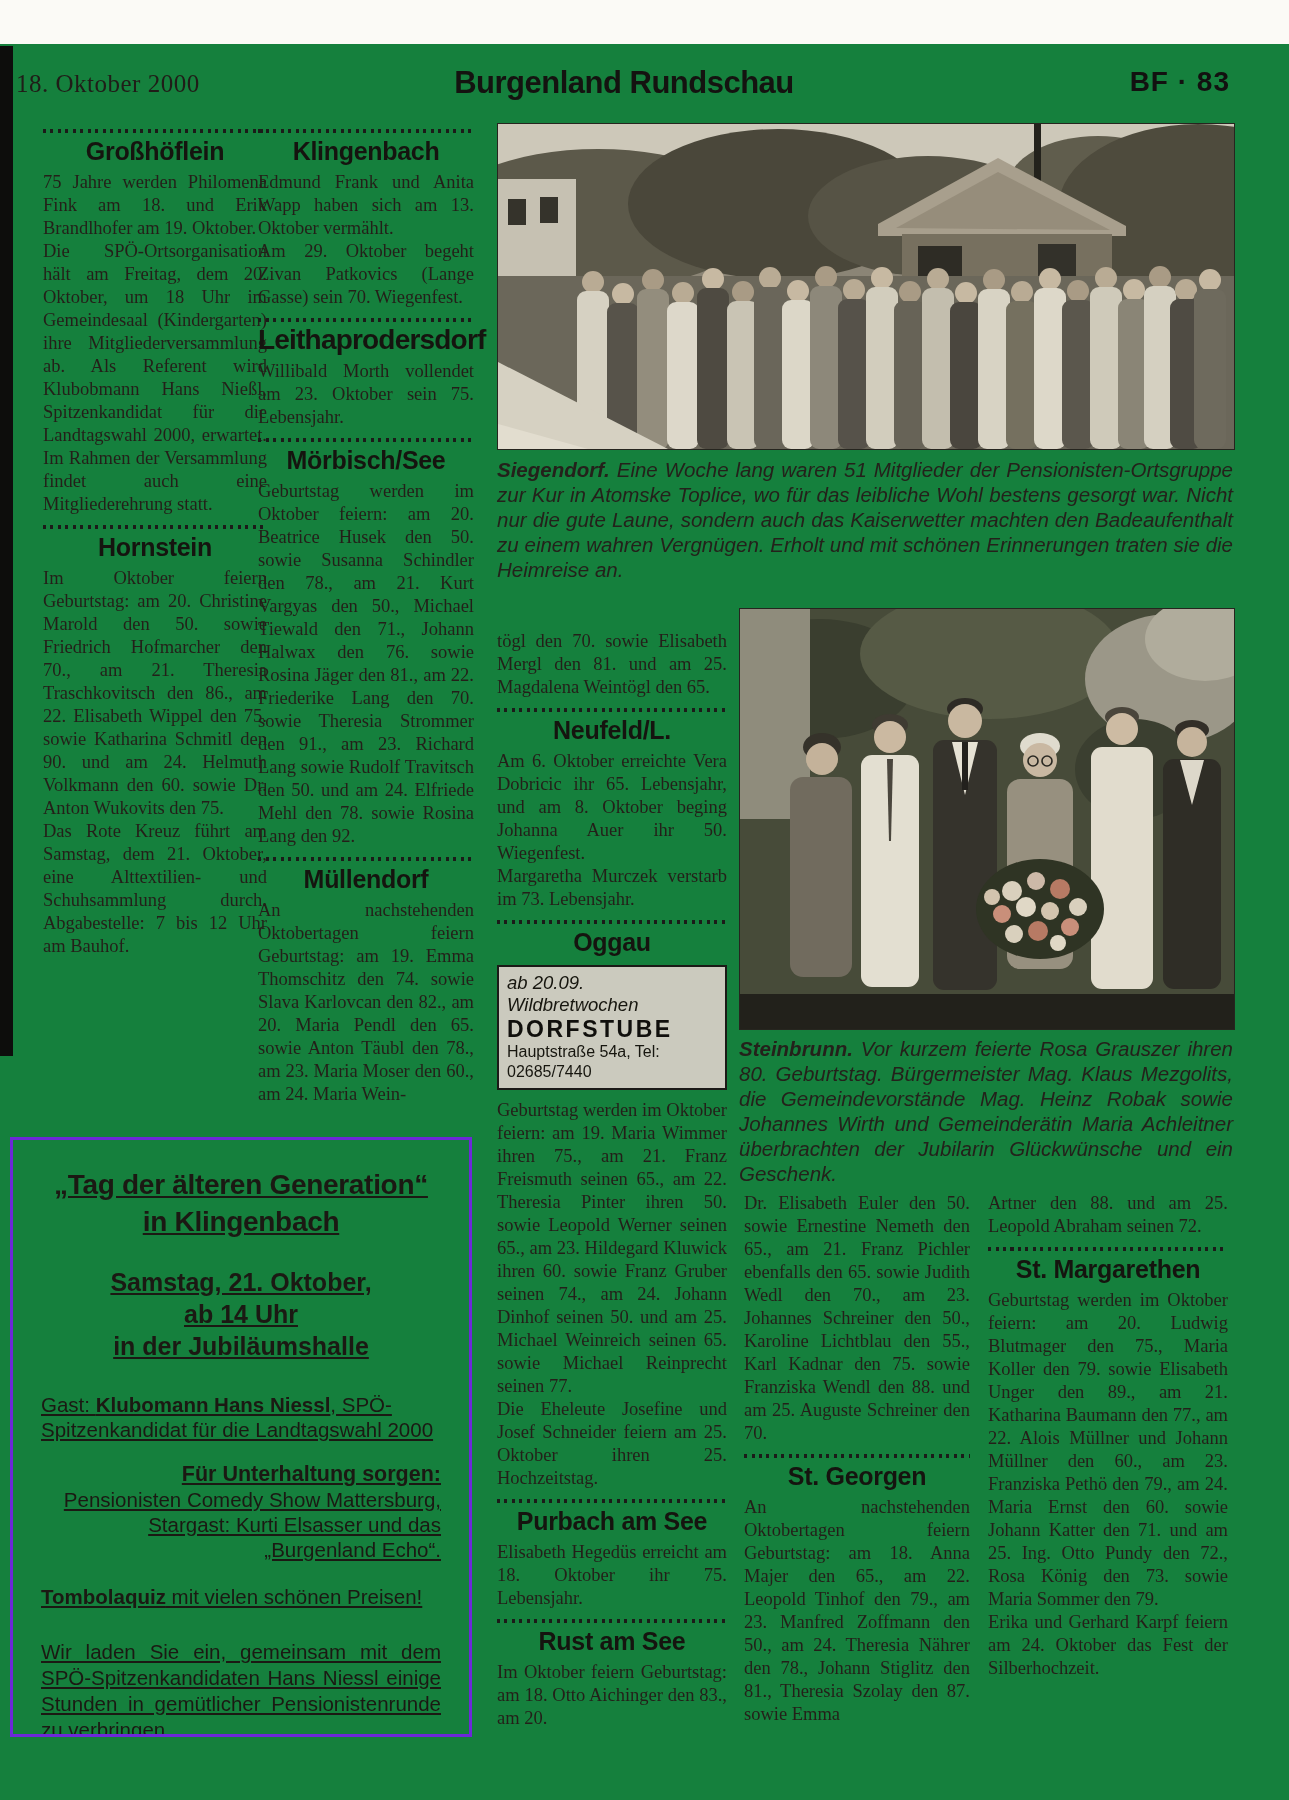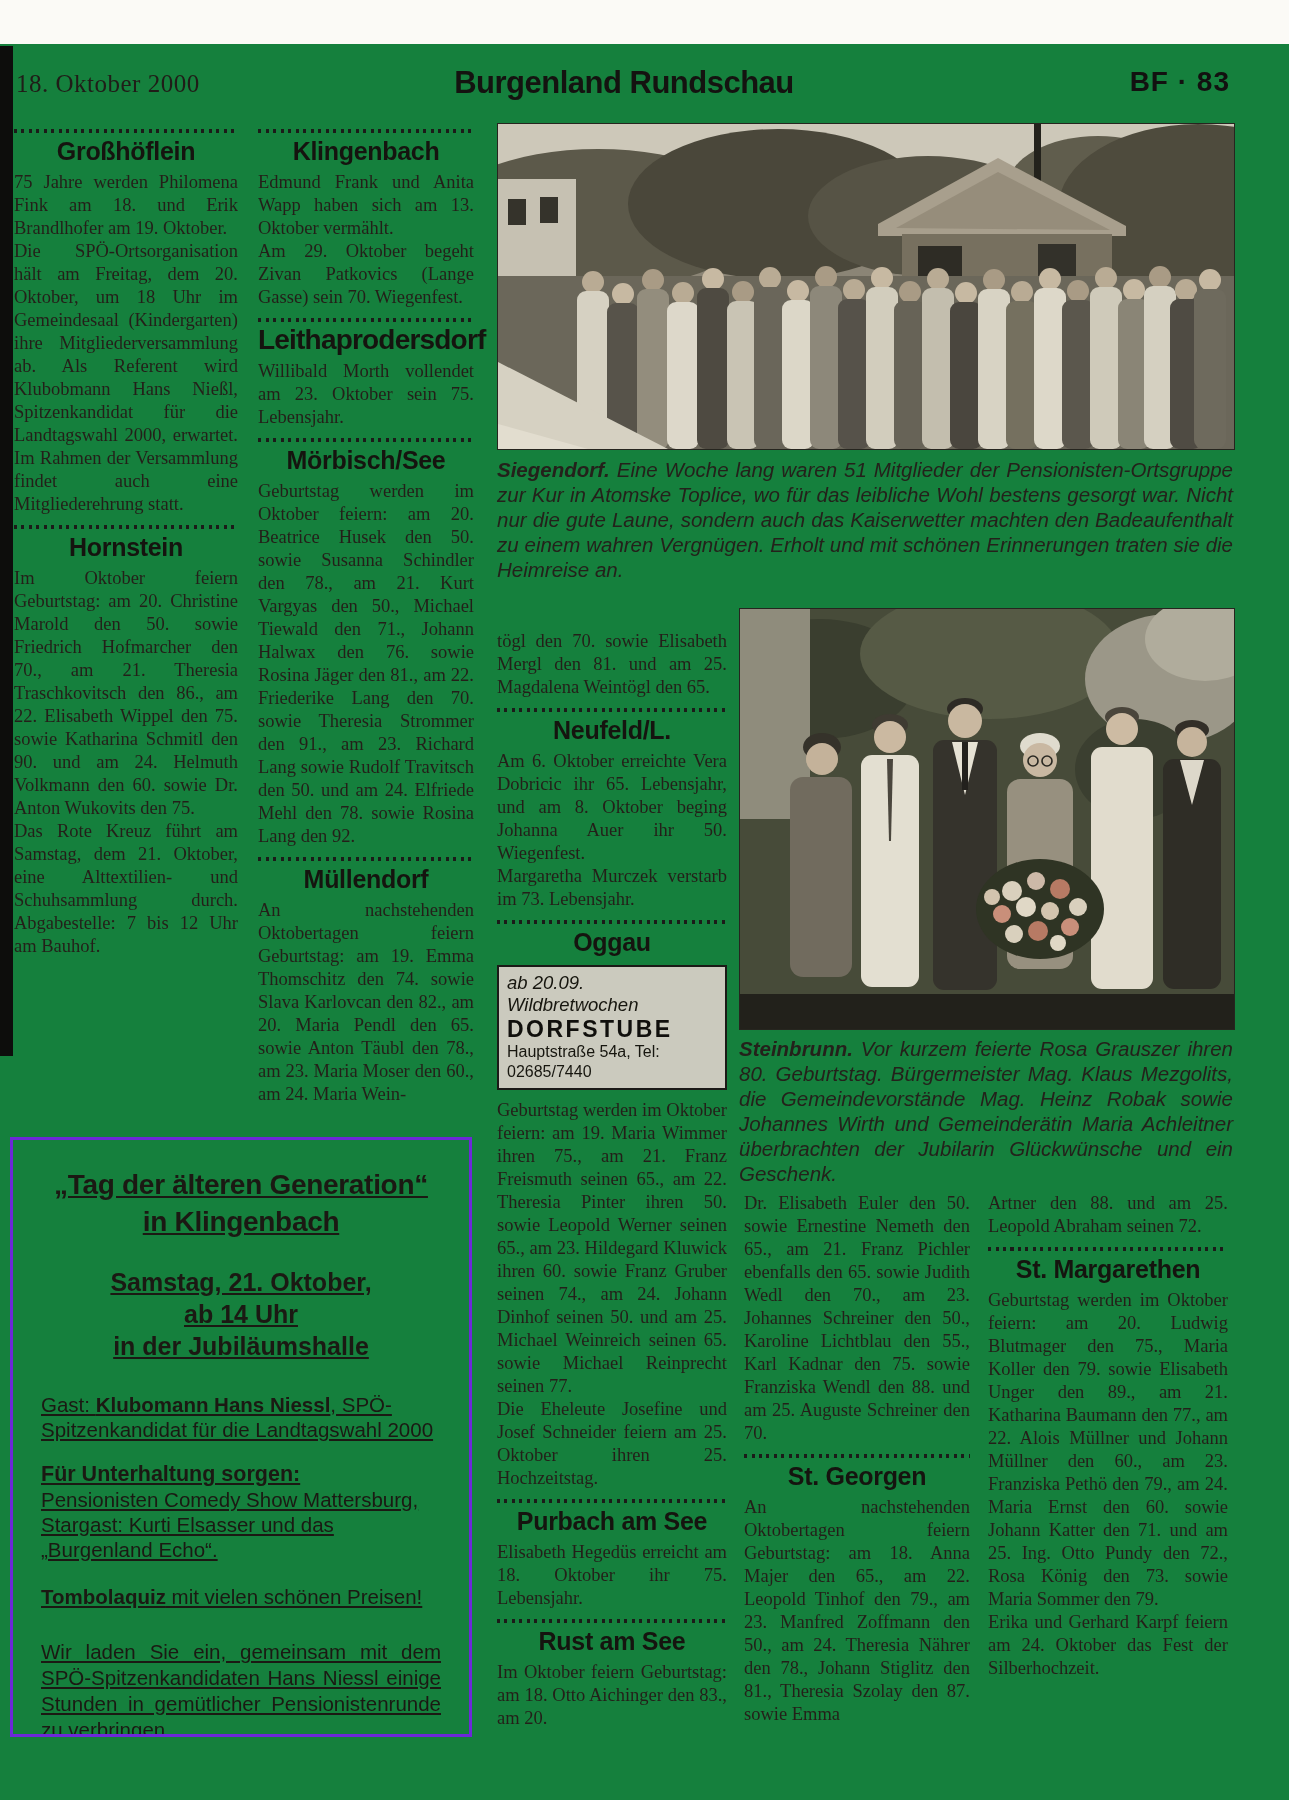--- a/index.html
+++ b/index.html
@@ -14,21 +14,21 @@
 5;}
   .h-date{position:absolute;left:2px;bottom:8px;font-size:25px;letter-spacing:.5px;color:#201d18;}
   .h-title{position:absolute;left:0;right:0;bottom:5px;text-align:center;
            font-family:"Liberation Sans",sans-serif;font-weight:bold;font-size:31px;letter-spacing:-.5px;color:#141310;}
   .h-page{position:absolute;right:4px;bottom:8px;font-family:"Liberation Sans",sans-serif;
           font-weight:bold;font-size:28px;letter-spacing:1px;color:#121110;}
 
   
   .col{position:absolute;text-align:justify;font-size:18.5px;line-height:23px;color:#241f19;}
   .col p{margin:0;}
-  .col-1{left:14px;top:120px;width:224px;}
+  .col-1{left:14px;top:120px;width:224px;padding-left:29px;}
   .col-2{left:258px;top:120px;width:216px;}
   .col-3{left:497px;top:630px;width:230px;}
   .col-4{left:744px;top:1192px;width:226px;}
   .col-5{left:988px;top:1192px;width:240px;}
 
   .dotted{height:4px;margin:9px 0 3px;background:repeating-linear-gradient(90deg,#1b1b19 0 3px,transparent 3px 7.5px);}
   .sec-title{font-family:"Liberation Sans",sans-serif;font-weight:bold;font-size:25px;line-height:30px;
              text-align:center;letter-spacing:-.3px;margin:2px 0 5px;color:#15140f;}
   .sec-title.tight{font-size:28px;letter-spacing:-.8px;}
 
@@ -49,21 +49,21 @@
   .ds-l1{font-size:18.5px;line-height:22px;color:#17160f;font-style:italic;}
   .ds-l2{font-weight:bold;font-size:23px;line-height:26px;letter-spacing:2.5px;color:#100f0c;}
   .ds-l3{font-size:16px;line-height:20px;color:#17160f;}
 
   
   .event-box{position:absolute;left:10px;top:1137px;width:462px;height:600px;border:3px solid #6d28d9;
              font-family:"Liberation Sans",sans-serif;color:#1b1913;padding:26px 28px 0;box-sizing:border-box;overflow:hidden;text-decoration:underline;}
   .ev-title{text-align:center;font-weight:bold;font-size:28px;line-height:37px;letter-spacing:-.3px;}
   .ev-when{margin-top:26px;text-align:center;font-weight:bold;font-size:25px;line-height:32px;}
   .ev-guest{margin:30px 0 0;font-size:20.5px;line-height:25px;}
-  .ev-ent{margin:20px 0 0;font-size:20.5px;line-height:25px;}
+  .ev-ent{margin:20px 0 0;font-size:20.5px;line-height:25px;text-align:right;}
   .ev-ent b{display:block;font-size:21.5px;}
   .ev-tomb{margin:22px 0 0;font-size:20.5px;line-height:25px;}
   .ev-invite{margin:30px 0 0;font-size:20.5px;line-height:26px;text-align:justify;}
 </style>
 </head>
 <body>
 
 <div class="page">
   <div class="top-white"></div>
   <div class="edge-strip"></div>

